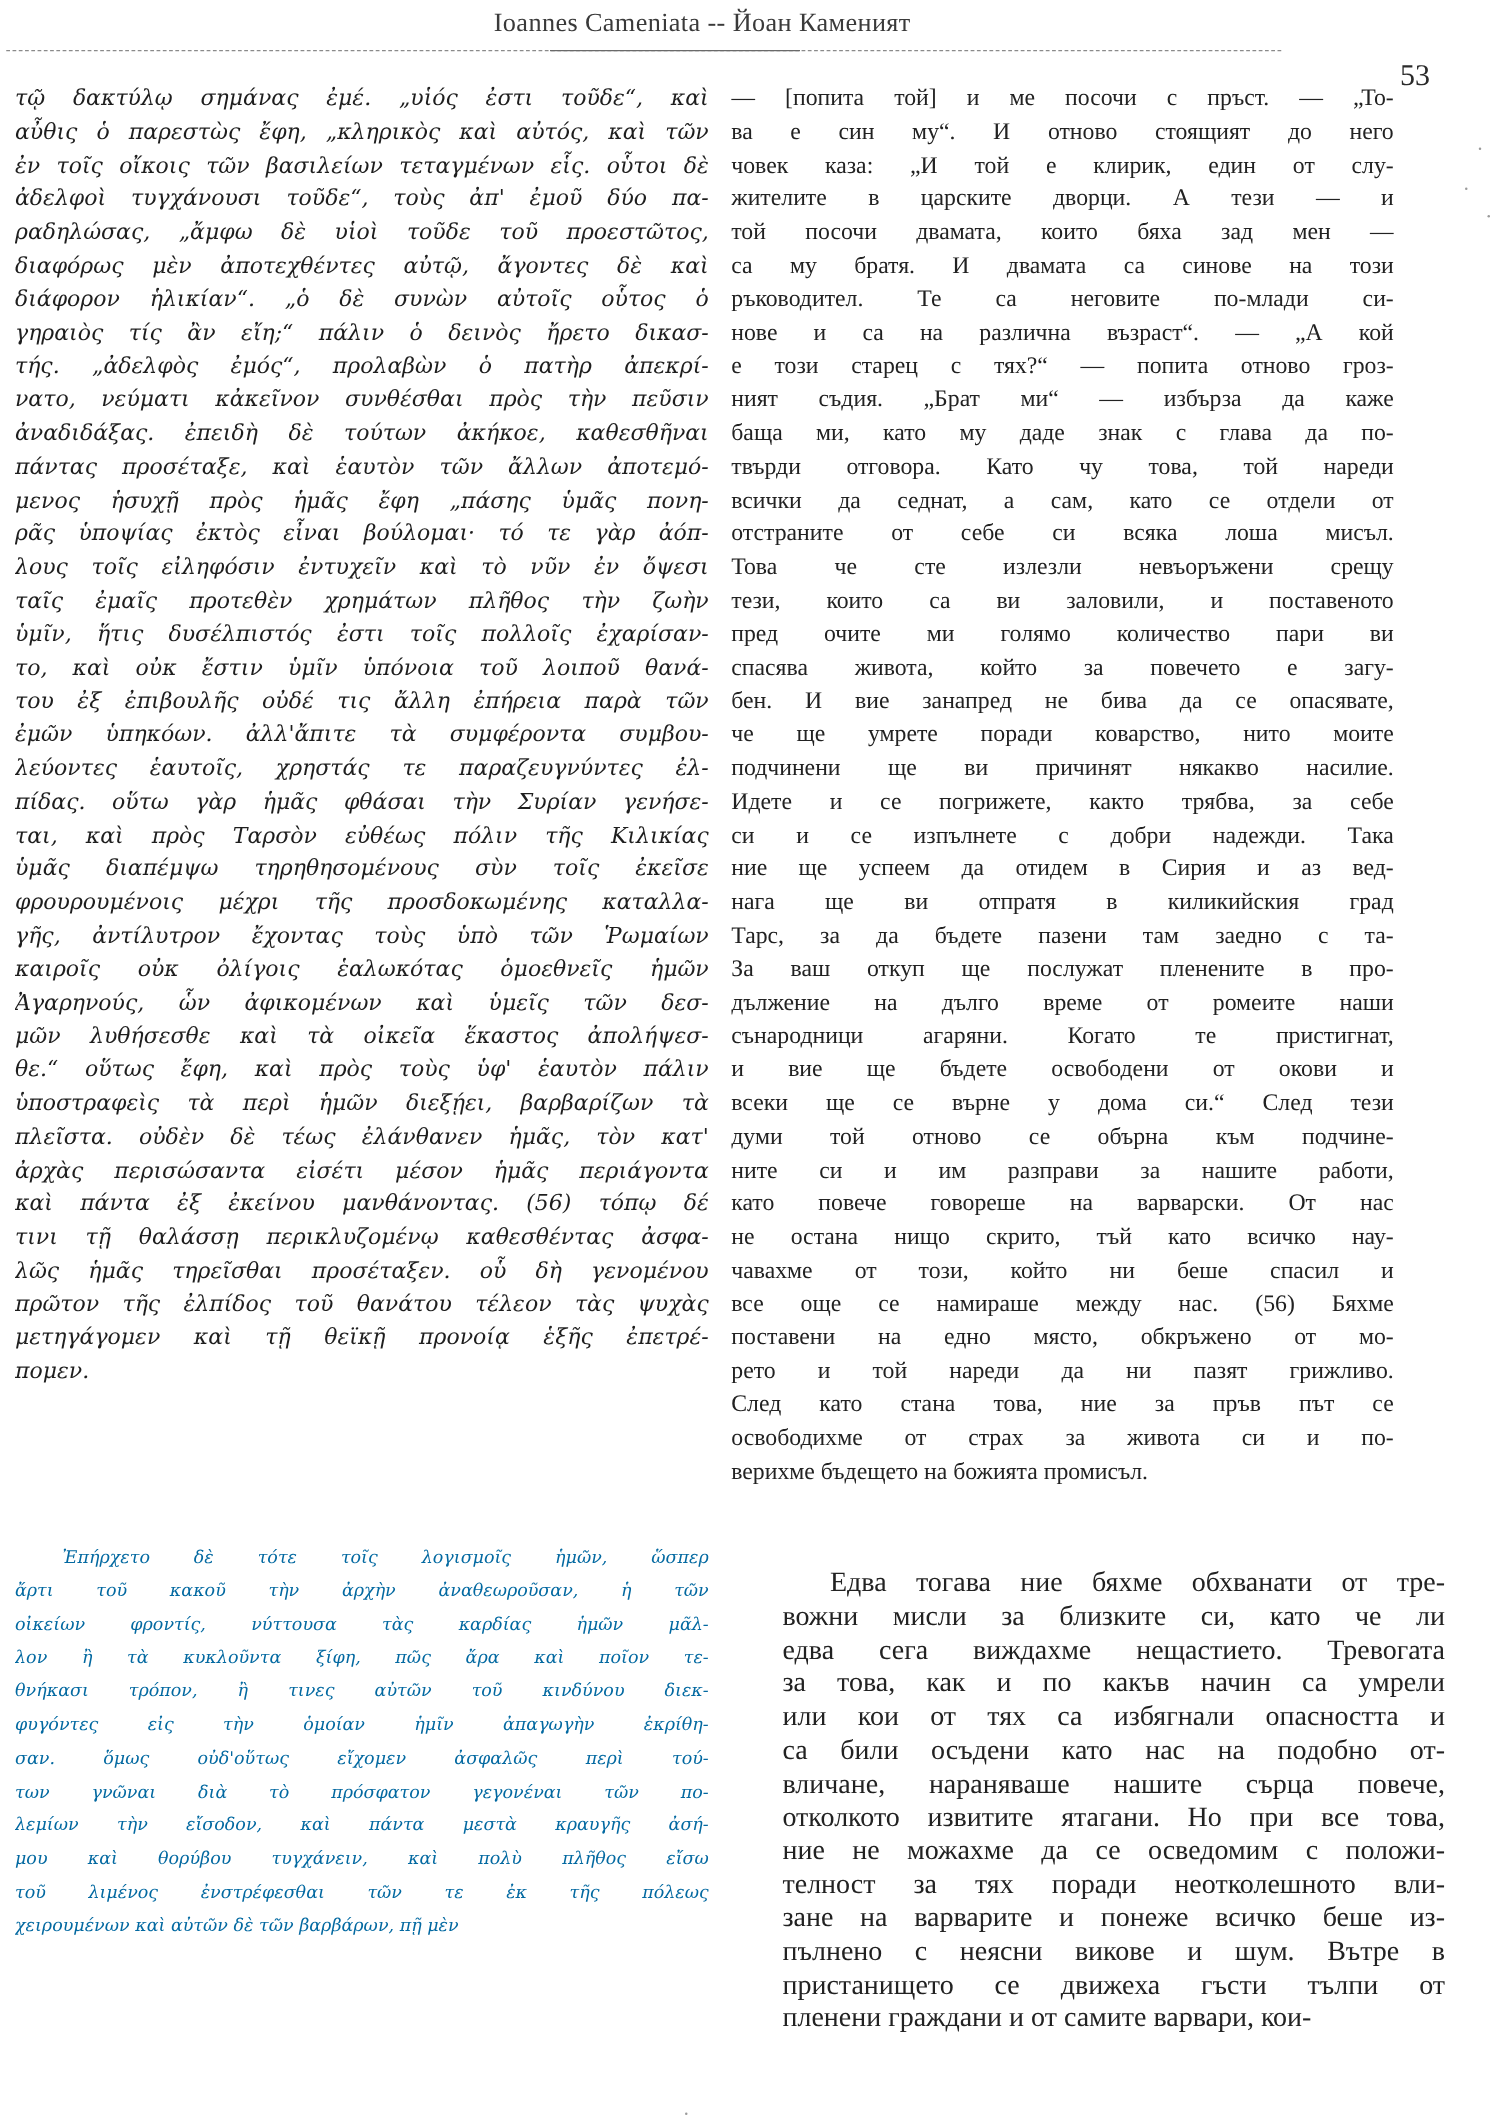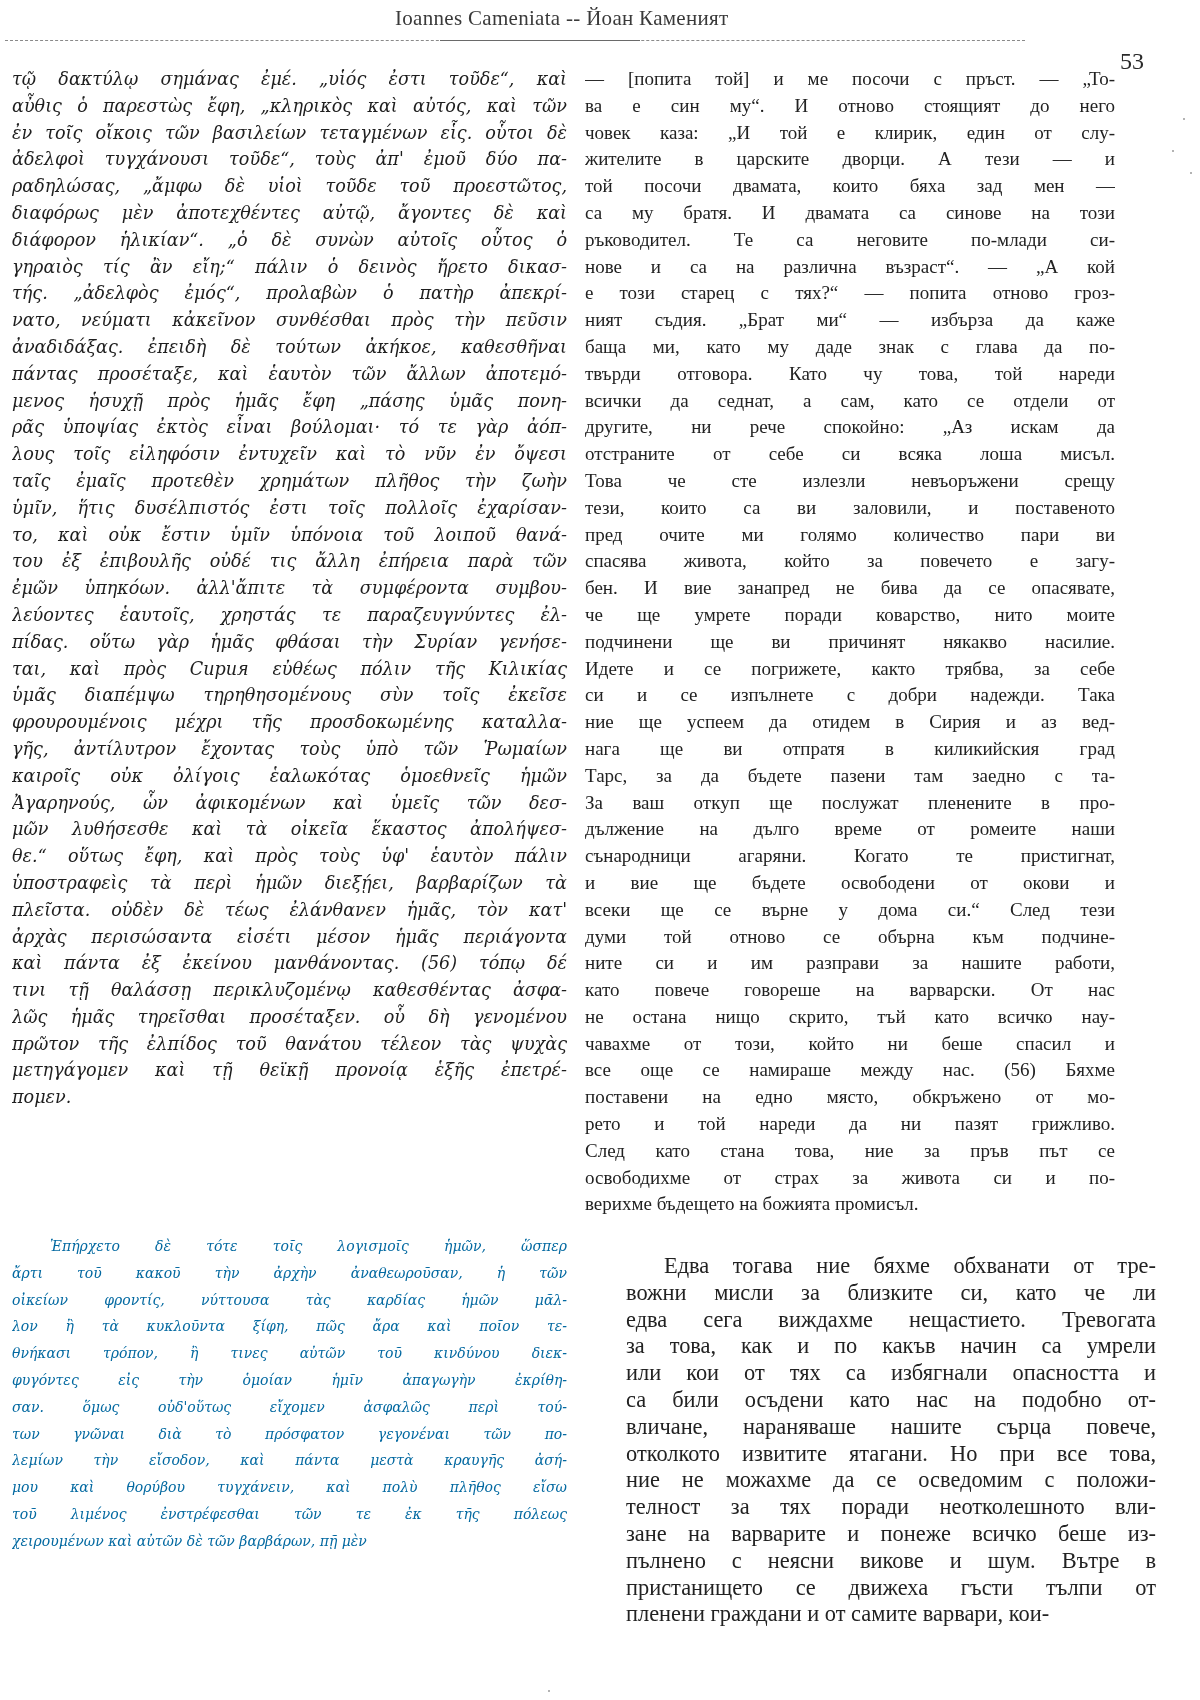--- a/index.html
+++ b/index.html
@@ -80,21 +80,21 @@
     <span class="line">μενος ἡσυχῇ πρὸς ἡμᾶς ἔφη „πάσης ὑμᾶς πονη-</span>
     <span class="line">ρᾶς ὑποψίας ἐκτὸς εἶναι βούλομαι· τό τε γὰρ ἀόπ-</span>
     <span class="line">λους τοῖς εἰληφόσιν ἐντυχεῖν καὶ τὸ νῦν ἐν ὄψεσι</span>
     <span class="line">ταῖς ἐμαῖς προτεθὲν χρημάτων πλῆθος τὴν ζωὴν</span>
     <span class="line">ὑμῖν, ἥτις δυσέλπιστός ἐστι τοῖς πολλοῖς ἐχαρίσαν-</span>
     <span class="line">το, καὶ οὐκ ἔστιν ὑμῖν ὑπόνοια τοῦ λοιποῦ θανά-</span>
     <span class="line">του ἐξ ἐπιβουλῆς οὐδέ τις ἄλλη ἐπήρεια παρὰ τῶν</span>
     <span class="line">ἐμῶν ὑπηκόων. ἀλλ'ἄπιτε τὰ συμφέροντα συμβου-</span>
     <span class="line">λεύοντες ἑαυτοῖς, χρηστάς τε παραζευγνύντες ἐλ-</span>
     <span class="line">πίδας. οὕτω γὰρ ἡμᾶς φθάσαι τὴν Συρίαν γενήσε-</span>
-    <span class="line">ται, καὶ πρὸς Сирия εὐθέως πόλιν τῆς Κιλικίας</span>
+    <span class="line">ται, καὶ πρὸς Ταρσὸν εὐθέως πόλιν τῆς Κιλικίας</span>
     <span class="line">ὑμᾶς διαπέμψω τηρηθησομένους σὺν τοῖς ἐκεῖσε</span>
     <span class="line">φρουρουμένοις μέχρι τῆς προσδοκωμένης καταλλα-</span>
     <span class="line">γῆς, ἀντίλυτρον ἔχοντας τοὺς ὑπὸ τῶν Ῥωμαίων</span>
     <span class="line">καιροῖς οὐκ ὀλίγοις ἑαλωκότας ὁμοεθνεῖς ἡμῶν</span>
     <span class="line">Ἀγαρηνούς, ὧν ἀφικομένων καὶ ὑμεῖς τῶν δεσ-</span>
     <span class="line">μῶν λυθήσεσθε καὶ τὰ οἰκεῖα ἕκαστος ἀπολήψεσ-</span>
     <span class="line">θε.“ οὕτως ἔφη, καὶ πρὸς τοὺς ὑφ' ἑαυτὸν πάλιν</span>
     <span class="line">ὑποστραφεὶς τὰ περὶ ἡμῶν διεξῄει, βαρβαρίζων τὰ</span>
     <span class="line">πλεῖστα. οὐδὲν δὲ τέως ἐλάνθανεν ἡμᾶς, τὸν κατ'</span>
     <span class="line">ἀρχὰς περισώσαντα εἰσέτι μέσον ἡμᾶς περιάγοντα</span>
@@ -127,21 +127,20 @@
     <span class="line">жителите в царските дворци. А тези — и</span>
     <span class="line">той посочи двамата, които бяха зад мен —</span>
     <span class="line">са му братя. И двамата са синове на този</span>
     <span class="line">ръководител. Те са неговите по-млади си-</span>
     <span class="line">нове и са на различна възраст“. — „А кой</span>
     <span class="line">е този старец с тях?“ — попита отново гроз-</span>
     <span class="line">ният съдия. „Брат ми“ — избърза да каже</span>
     <span class="line">баща ми, като му даде знак с глава да по-</span>
     <span class="line">твърди отговора. Като чу това, той нареди</span>
     <span class="line">всички да седнат, а сам, като се отдели от</span>
-    <span class="line">другите, ни рече спокойно: „Аз искам да</span>
     <span class="line">отстраните от себе си всяка лоша мисъл.</span>
     <span class="line">Това че сте излезли невъоръжени срещу</span>
     <span class="line">тези, които са ви заловили, и поставеното</span>
     <span class="line">пред очите ми голямо количество пари ви</span>
     <span class="line">спасява живота, който за повечето е загу-</span>
     <span class="line">бен. И вие занапред не бива да се опасявате,</span>
     <span class="line">че ще умрете поради коварство, нито моите</span>
     <span class="line">подчинени ще ви причинят някакво насилие.</span>
     <span class="line">Идете и се погрижете, както трябва, за себе</span>
     <span class="line">си и се изпълнете с добри надежди. Така</span>

